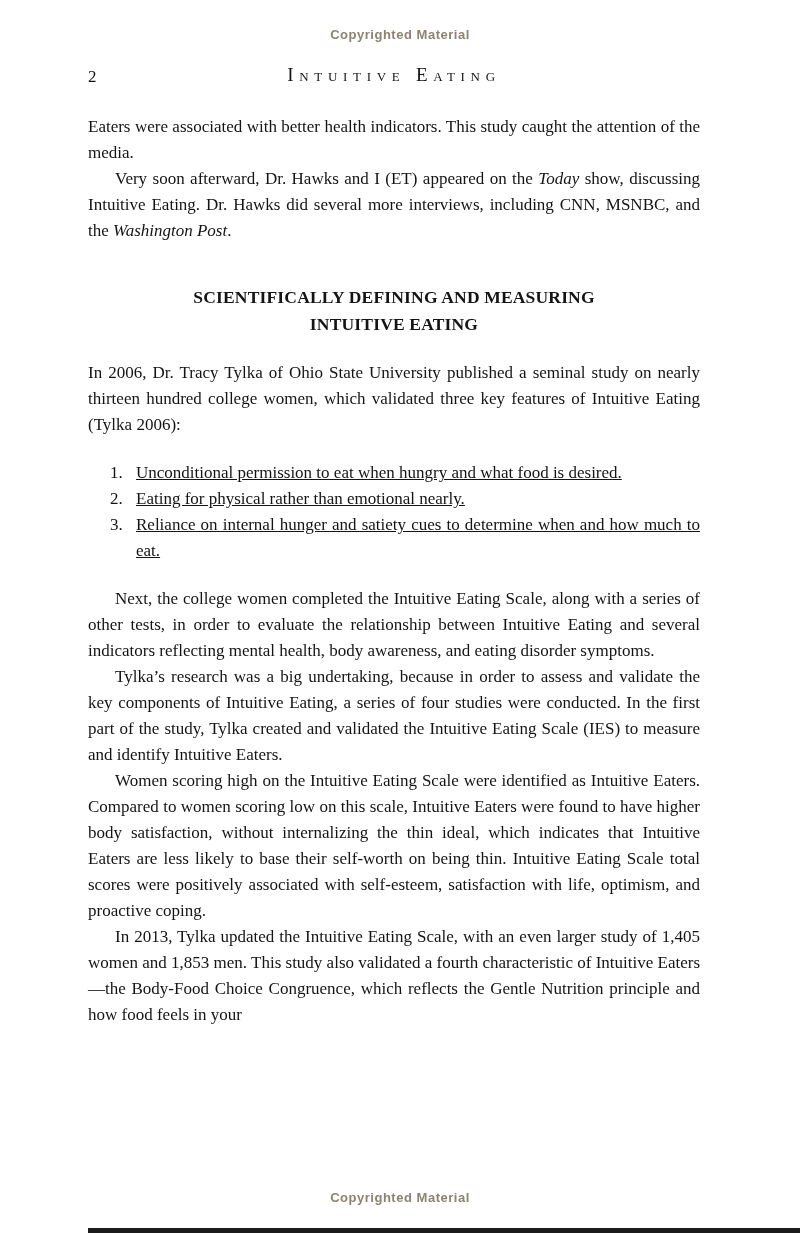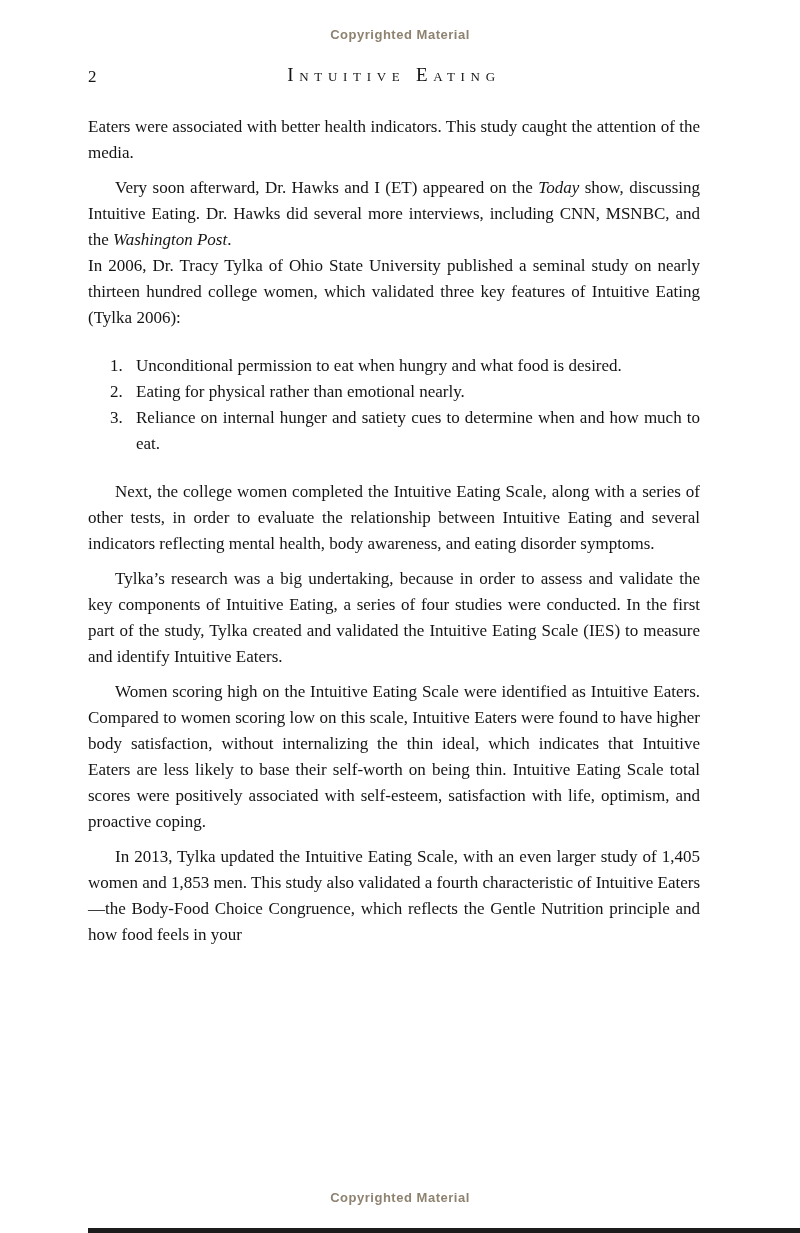--- a/index.html
+++ b/index.html
@@ -47,33 +47,33 @@
     font-variant: small-caps;
     letter-spacing: 0.30em;
     font-size: 19px;
   }
   .body-text {
     font-size: 17px;
     line-height: 26px;
     text-align: justify;
   }
   p.para { margin: 0; }
-  p.para.indent { text-indent: 27px; margin-top: 9px; }
+  p.para.indent { text-indent: 27px; }
   .section-heading {
     font-size: 17.5px;
     font-weight: bold;
     text-align: center;
     line-height: 27px;
     margin: 40px 0 22px 0;
     letter-spacing: 0.01em;
   }
   .num-list { margin: 22px 0 22px 22px; }
   .li { display: flex; }
   .num { flex: 0 0 26px; width: 26px; }
-  .li-text { flex: 1; text-align: justify; }
+  .li-text { flex: 1; text-align: justify; text-decoration: underline; }
   em { font-style: italic; }
   .page-edge {
     position: absolute;
     left: 88px;
     right: 0;
     bottom: 0;
     height: 5px;
     background: #1c1c1c;
   }
 </style>
@@ -87,20 +87,21 @@
   <div class="content">
 
     <div class="page-header">
       <span class="page-number">2</span>
       <span class="running-head">Intuitive Eating</span>
     </div>
 
     <div class="body-text">
         <p class="para"><span>Eaters were associated with better health indicators. This study caught the attention of the media.</span></p>
         <p class="para indent"><span>Very soon afterward, Dr. Hawks and I (ET) appeared on the </span><em>Today</em><span> show, discussing Intuitive Eating. Dr. Hawks did several more interviews, including CNN, MSNBC, and the </span><em>Washington Post</em><span>.</span></p>
+        <h2 class="section-heading">SCIENTIFICALLY DEFINING AND MEASURING<br>INTUITIVE EATING</h2>
         <p class="para"><span>In 2006, Dr. Tracy Tylka of Ohio State University published a seminal study on nearly thirteen hundred college women, which validated three key features of Intuitive Eating (Tylka 2006):</span></p>
         <div class="num-list">
           <div class="li">
             <span class="num">1.</span>
             <span class="li-text">Unconditional permission to eat when hungry and what food is desired.</span>
           </div>
           <div class="li">
             <span class="num">2.</span>
             <span class="li-text">Eating for physical rather than emotional nearly.</span>
           </div>

